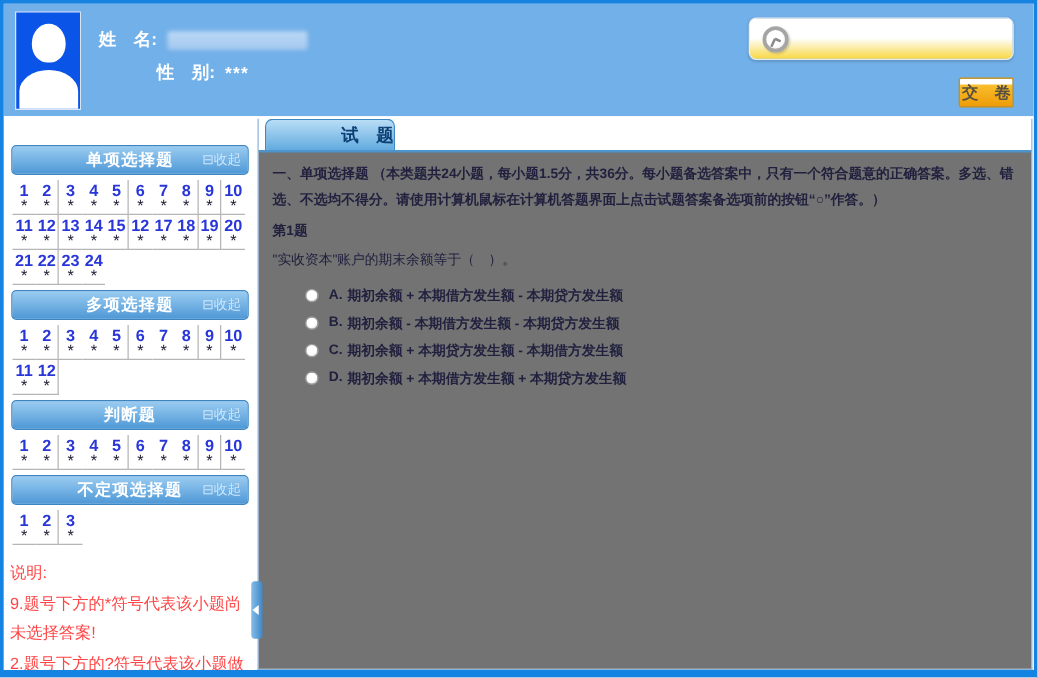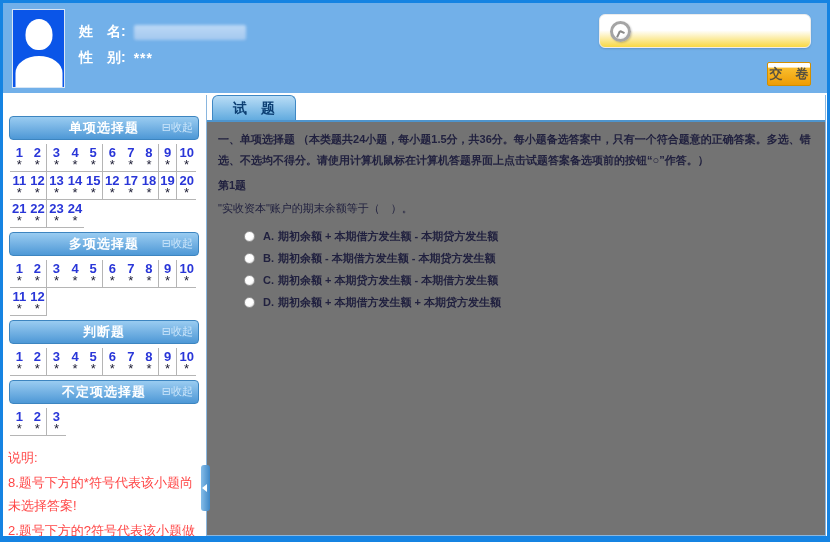--- a/index.html
+++ b/index.html
@@ -10,21 +10,21 @@
   }
   
   .header{ height:90px; background:#72b0e9; position:relative; }
   .photo{ position:absolute; left:9px; top:6px; width:53px; height:79px;
           background:#0a55e8; border:1px solid #d8e6f5; overflow:hidden; }
   .photo .head{ position:absolute; left:50%; top:9px; transform:translateX(-50%);
           width:27px; height:31px; background:#fff; border-radius:50% 50% 46% 46%; }
   .photo .torso{ position:absolute; left:50%; bottom:-3px; transform:translateX(-50%);
           width:47px; height:34px; background:#fff; border-radius:55% 55% 0 0; }
   .id-block{ position:absolute; left:76px; top:16px; color:#fff; font-size:14px; font-weight:bold; }
-  .id-row{ height:26px; display:flex; align-items:center; }
+  .id-row{ height:26px; display:flex; align-items:center;justify-content:center; }
   .blur-val{ display:inline-block; width:112px; height:15px; margin-left:8px;
           background:linear-gradient(#bcd8f5,#a3c8ef); border-radius:2px; filter:blur(1.5px); }
   .id-val{ margin-left:8px; letter-spacing:1px; }
   .timer{ position:absolute; right:16px; top:11px; width:212px; height:34px;
           border:1px solid #ececec; border-radius:6px;
           background:linear-gradient(#ffffff 0%,#ffffff 48%,#f8d843 100%);
           display:flex; align-items:center; padding-left:10px;
           box-shadow:0 1px 2px rgba(0,0,0,.15); }
   .clock{ position:relative; width:21px; height:21px; border-radius:50%;
           background:radial-gradient(circle at 40% 35%,#ffffff 55%,#e3e3e3);
@@ -58,21 +58,21 @@
   .notes p{ margin-bottom:2px; }
   .handle{ position:absolute; left:198px; top:372px; width:9px; height:46px; z-index:6;
           background:linear-gradient(90deg,#85bde9,#3f87c6); border-radius:3px; cursor:pointer; }
   .handle::after{ content:""; position:absolute; left:1px; top:19px;
           border-top:4px solid transparent; border-bottom:4px solid transparent;
           border-right:5px solid #fff; }
   
   .panel{ flex:1; display:flex; flex-direction:column; margin:2px 1px 0 0;
           border-left:1px solid #8ab6de; border-right:1px solid #8ab6de; border-bottom:1px solid #8ab6de; }
   .tabstrip{ height:25px; padding-left:5px; }
-  .tab{ display:inline-block; width:84px; height:25px; text-align:center; line-height:25px;
+  .tab{ display:inline-block; width:104px; height:25px; text-align:right; line-height:25px;
           background:linear-gradient(#b9ddf6,#62abdf); border:1px solid #3f88c4; border-bottom:none;
           border-radius:6px 6px 0 0; color:#0c3f73; font-weight:bold; font-size:14px; cursor:pointer; }
   .content{ flex:1; border-top:2px solid #4e94cc; background:#737373; padding:7px 11px; overflow:hidden;
           color:#21213f; font-size:11px; }
   .intro{ font-weight:bold; line-height:21px; margin-bottom:4px; }
   .qno{ font-weight:bold; line-height:21px; margin-bottom:2px; }
   .qtext{ line-height:21px; margin-bottom:6px; }
   .option{ display:flex; align-items:center; height:22px; margin-left:26px; cursor:pointer; }
   .radio{ width:11px; height:11px; border-radius:50%; border:1px solid #999;
           background:radial-gradient(circle at 35% 30%,#ffffff 55%,#cfcfcf); margin-right:8px; flex:none; }
@@ -342,21 +342,21 @@
             </div>
             <div class="num-cell">
               <span class="n">3</span>
               <span class="s">*</span>
             </div>
           </div>
         </div>
 
       <div class="notes">
         <p>说明:</p>
-        <p>8.题号下方的*符号代表该小题尚未选择答案!</p>
+        <p>9.题号下方的*符号代表该小题尚未选择答案!</p>
         <p>2.题号下方的?符号代表该小题做过标记!</p>
       </div>
     </div>
 
     <div class="handle"></div>
 
     <div class="panel">
       <div class="tabstrip">
         <span class="tab">试　题</span>
       </div>

